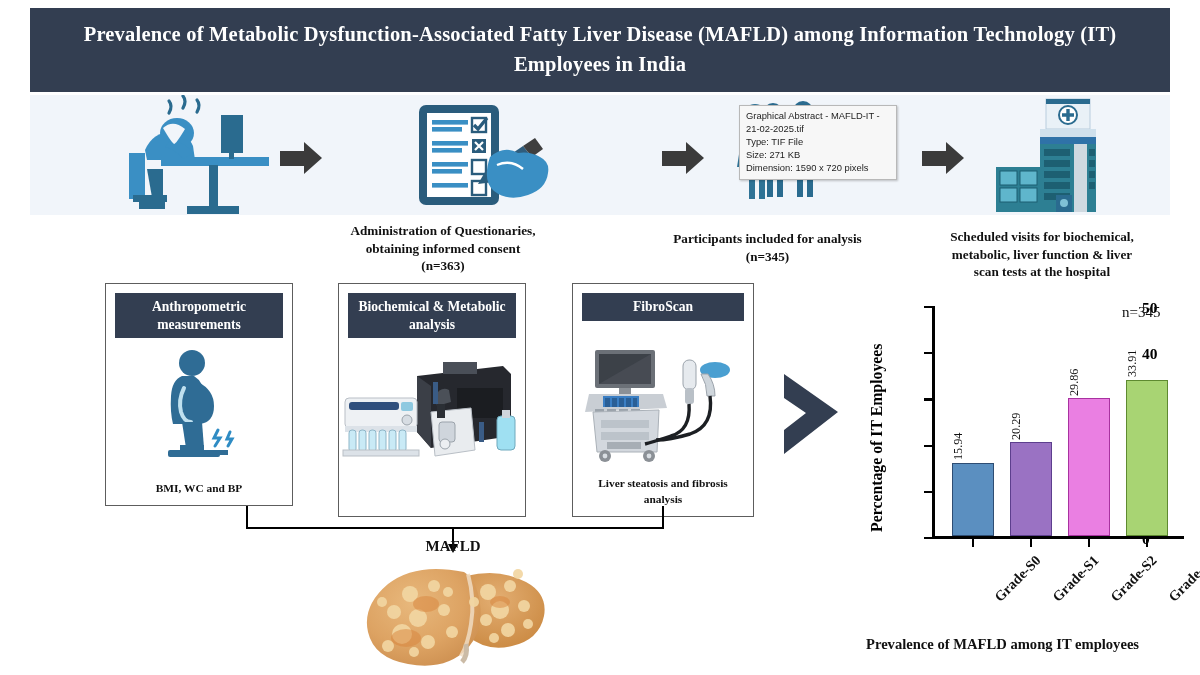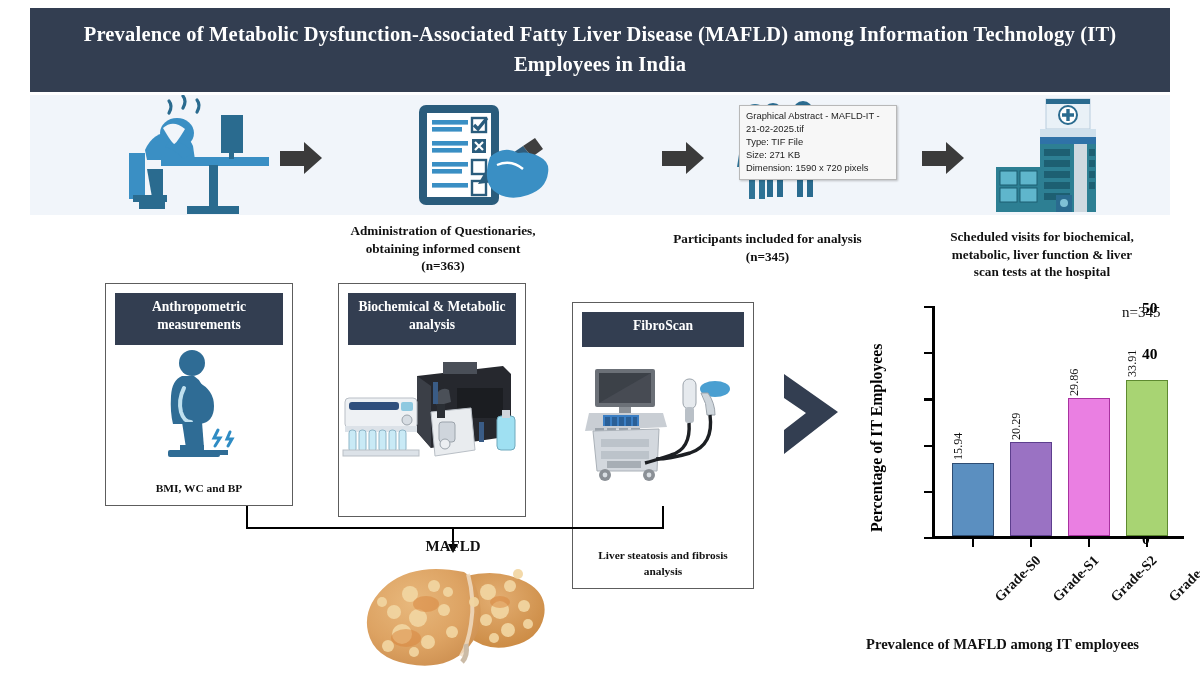--- a/index.html
+++ b/index.html
@@ -76,21 +76,21 @@
     position: absolute;
     background: #ffffff;
     border: 1.4px solid #5d5d5d;
   }
   .mbox-head {
     position: absolute; left: 9px; right: 9px; top: 9px;
     background: #333e51;
     color: #fff; font-weight: bold;
     font-size: 13.6px; text-align: center;
     line-height: 1.3;
-    padding: 5px 2px 12px;
+    padding: 5px 2px 5px;
   }
   .mbox-foot {
     position: absolute; left: 6px; right: 6px; bottom: 9px;
     font-weight: bold; font-size: 11.4px; color: #111;
     text-align: center; line-height: 1.35;
   }
   .mbox-art { position: absolute; left: 0; right: 0; }
 
   
   .brk-h { position: absolute; background: #000; height: 2px; }
@@ -381,21 +381,21 @@
           <rect x="60" y="70" width="7" height="22" rx="3"></rect>
         </g>
         <rect x="4" y="90" width="76" height="6" fill="#dce2e8" stroke="#b9bfc6"></rect>
 
         <rect x="158" y="56" width="18" height="34" rx="4" fill="#9fe0f2" stroke="#6fa9bd"></rect>
         <rect x="163" y="50" width="8" height="8" fill="#cfd5dc"></rect>
       </svg>
     </div>
   </div>
 
-  <div class="mbox" style="left:572px; top:283px; width:182px; height:287px;margin-top:19px;">
+  <div class="mbox" style="left:572px; top:283px; width:182px; height:234px;">
     <div class="mbox-head">FibroScan</div>
     <div class="mbox-art" style="top:62px; height:118px;">
       <svg width="182" height="118" viewBox="0 0 182 118" style="display:block;">
 
         <rect x="22" y="4" width="60" height="38" rx="2" fill="#6b7077"></rect>
         <rect x="26" y="8" width="52" height="30" fill="#3c4148"></rect>
         <path d="M26 38 L78 8 L78 38 Z" fill="#4b5058" opacity=".7"></path>
         <rect x="46" y="42" width="12" height="6" fill="#8b9096"></rect>
 
         <path d="M16 48 L90 48 L94 62 L12 66 Z" fill="#c9ced4"></path>

